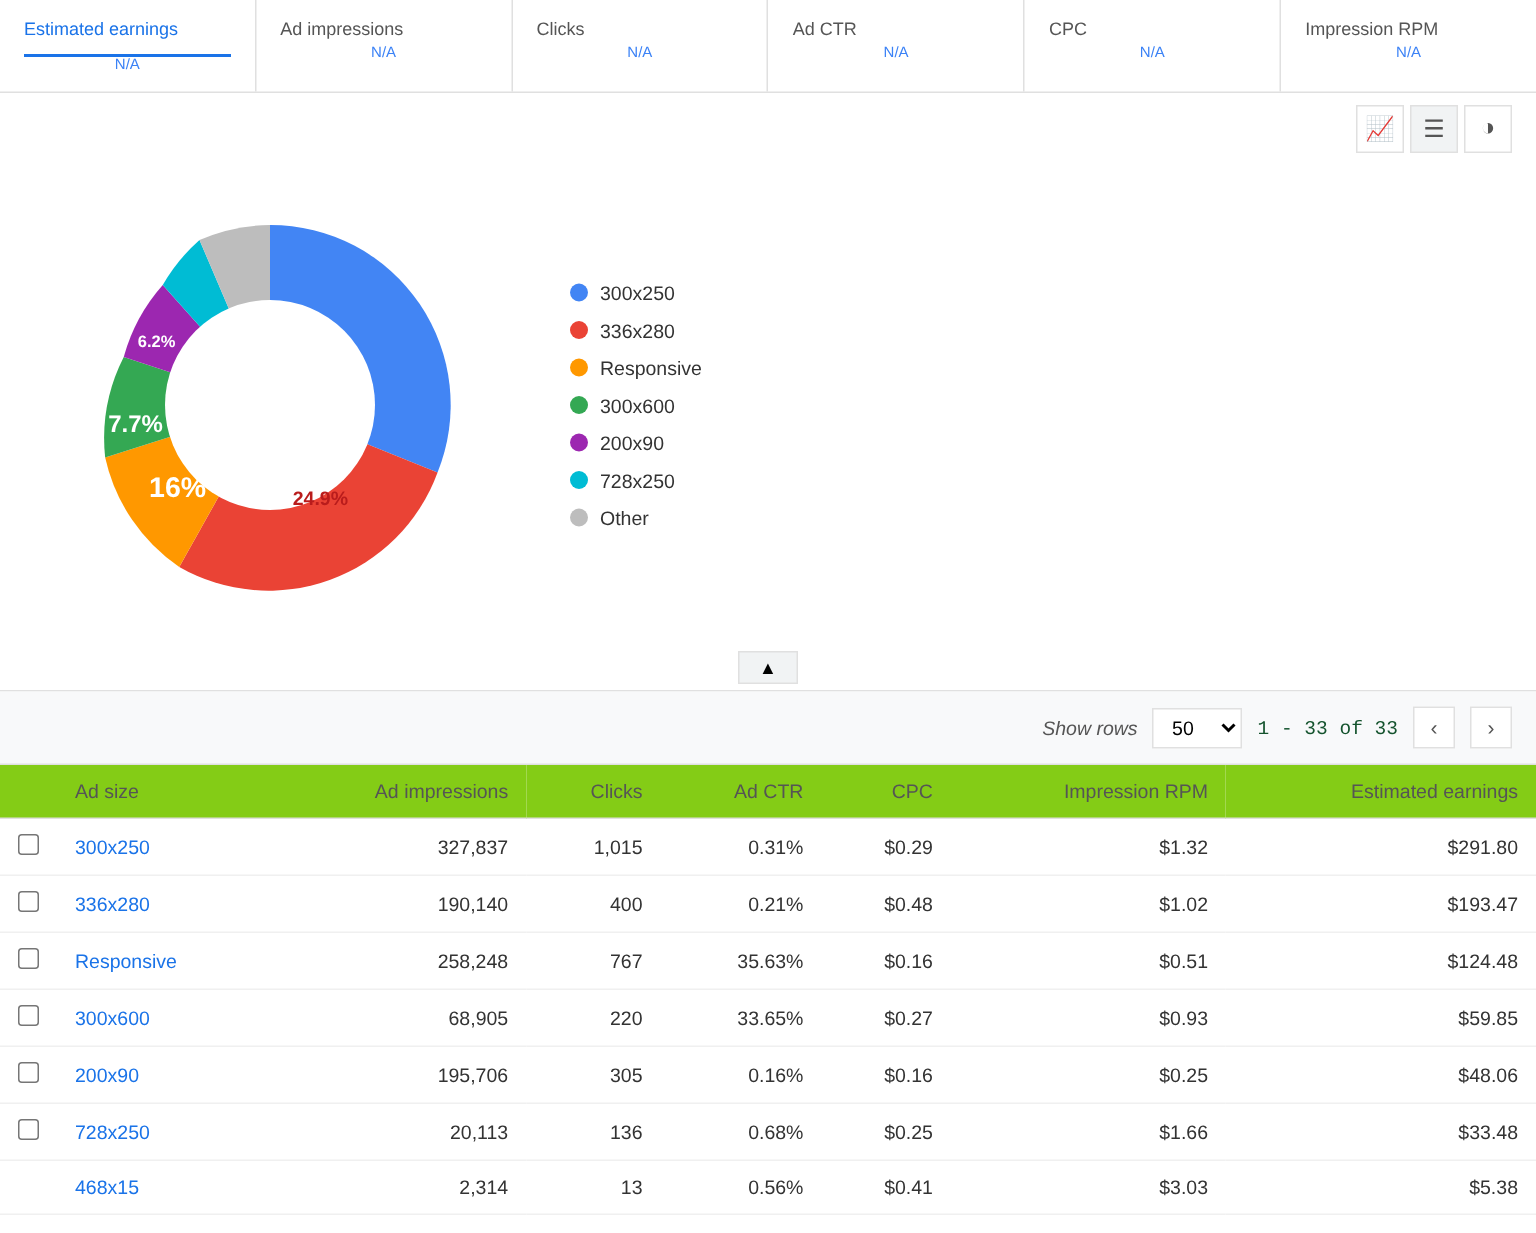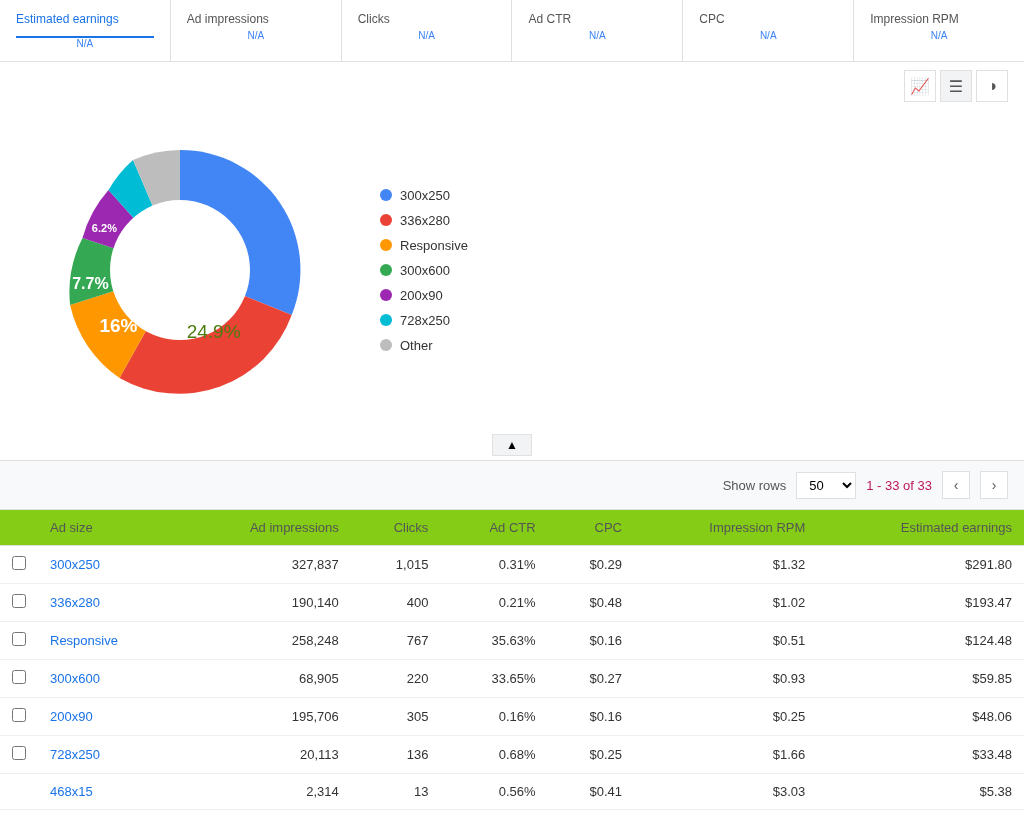--- a/index.html
+++ b/index.html
@@ -115,29 +115,29 @@
       display: flex;
       justify-content: flex-end;
       align-items: center;
       padding: 10px 16px;
       gap: 10px;
       font-size: 13px;
       color: #555;
       background: #f8f9fa;
       border-bottom: 1px solid #e0e0e0;
     }
-    .show-rows-label { color: #555; }
+    .show-rows-label { color: #555; font-style: italic; }
     .rows-select {
       border: 1px solid #e0e0e0;
       padding: 4px 8px;
       font-size: 13px;
       background: #fff;
       cursor: pointer;
     }
-    .page-info { color: #be185d; }
+    .page-info { color: #14532d; font-family: Liberation Mono, monospace; }
     .nav-btn {
       width: 28px;
       height: 28px;
       border: 1px solid #e0e0e0;
       background: #fff;
       cursor: pointer;
       display: flex;
       align-items: center;
       justify-content: center;
       font-size: 14px;
@@ -234,21 +234,21 @@
       <path d="M140,140 L42.5,108 A120,120 0 0,1 68.5,60 Z" fill="#9c27b0"></path>
 
       <path d="M140,140 L68.5,60 A120,120 0 0,1 93,30 Z" fill="#00bcd4"></path>
 
       <path d="M140,140 L93,30 A120,120 0 0,1 140,20 Z" fill="#bdbdbd"></path>
 
       <circle cx="140" cy="140" r="70" fill="white"></circle>
     </svg>
     
     <div style="position:absolute;top:42%;left:62%;transform:translate(-50%,-50%);font-size:14px;color:#fff;font-weight:bold;">37.6%</div>
-    <div style="position:absolute;top:72%;left:62%;transform:translate(-50%,-50%);font-size:19px;color:#4d7c0f;font-weight:normal;">24.9%</div>
+    <div style="position:absolute;top:72%;left:62%;transform:translate(-50%,-50%);font-size:13px;color:#b91c1c;font-weight:bold;">24.9%</div>
     <div style="position:absolute;top:70%;left:28%;transform:translate(-50%,-50%);font-size:19px;color:#fff;font-weight:bold;">16%</div>
     <div style="position:absolute;top:55%;left:18%;transform:translate(-50%,-50%);font-size:16px;color:#fff;font-weight:bold;">7.7%</div>
     <div style="position:absolute;top:35%;left:23%;transform:translate(-50%,-50%);font-size:11px;color:#fff;font-weight:bold;">6.2%</div>
   </div>
 
   <div class="legend">
   <div class="legend-item">
     <div class="legend-dot" style="background:#4285f4;"></div>
     <span>300x250</span>
   </div>

